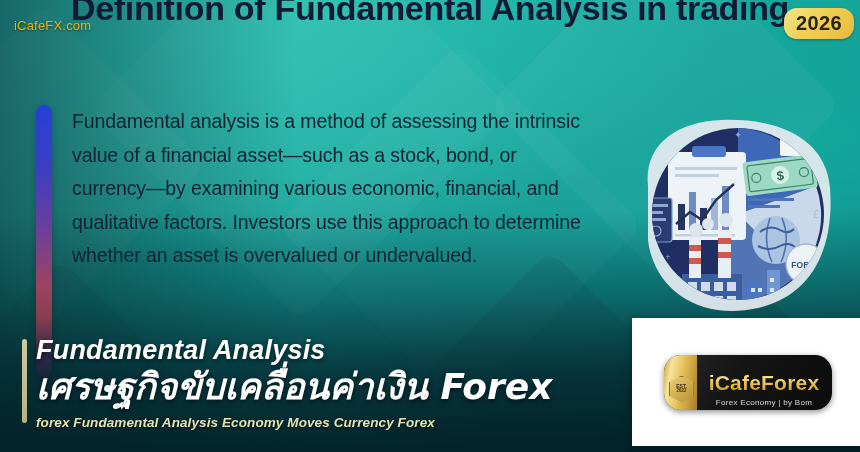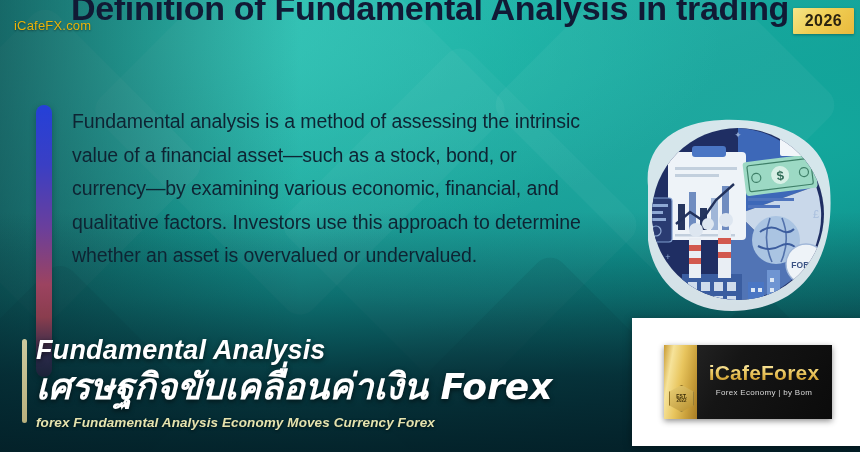--- a/index.html
+++ b/index.html
@@ -30,23 +30,23 @@
   .left-fade{position:absolute;left:0;top:0;bottom:0;width:300px;
     background:linear-gradient(to right,rgba(4,32,42,.55),rgba(4,32,42,0));}
 
   
   .watermark{position:absolute;left:14px;top:18px;z-index:40;
     font-size:13px;font-weight:normal;color:#eab308;letter-spacing:.2px;
     text-shadow:0 1px 2px rgba(0,0,0,.45);}
 
   
   .year-badge{position:absolute;right:6px;top:8px;z-index:40;
-    padding:4px 12px;border-radius:1px;
+    padding:4px 12px;border-radius:13px;
     background:linear-gradient(135deg,#f4e58a 0%,#f0cf55 45%,#e9b93c 100%);
-    color:#2b2410;font-size:16px;font-weight:bold;letter-spacing:.4px;
+    color:#2b2410;font-size:20px;font-weight:bold;letter-spacing:.4px;
     box-shadow:0 1px 3px rgba(0,0,0,.3);}
 
   
   .headline{position:absolute;left:60px;right:60px;top:-12px;z-index:20;
     text-align:center;color:#111a35;font-size:34px;line-height:1.18;
     font-weight:bold;letter-spacing:-.3px;}
 
   
   .para-wrap{position:absolute;left:36px;top:105px;width:545px;z-index:18;
     display:flex;gap:20px;}
@@ -66,21 +66,21 @@
     letter-spacing:.2px;text-shadow:0 2px 5px rgba(0,0,0,.6);}
   .ov-title .thai{display:block;font-family:"DejaVu Sans","Liberation Sans",sans-serif;
     font-size:36px;letter-spacing:0;}
   .ov-tags{margin-top:7px;color:#e6e3ae;font-size:13.5px;font-weight:bold;
     letter-spacing:.1px;text-shadow:0 1px 3px rgba(0,0,0,.6);}
 
   
   .logo-card{position:absolute;right:-4px;bottom:6px;width:232px;height:128px;z-index:50;
     background:#ffffff;box-shadow:0 2px 8px rgba(0,0,0,.35);
     display:flex;align-items:center;justify-content:center;}
-  .logo-inner{position:relative;width:168px;height:74px;border-radius:0;overflow:hidden;
+  .logo-inner{position:relative;width:168px;height:55px;border-radius:17px;overflow:hidden;
     background:linear-gradient(120deg,#2a2a2a 0%,#151515 40%,#0b0b0b 100%);
     box-shadow:0 2px 6px rgba(0,0,0,.45);}
   .logo-goldbar{position:absolute;left:0;top:0;bottom:0;width:33px;
     background:linear-gradient(100deg,#c99b33 0%,#f6e39a 22%,#e8c55e 48%,#caa13c 74%,#a87c24 100%);}
   .logo-hex{position:absolute;left:5px;bottom:7px;width:23px;height:25px;
     background:linear-gradient(135deg,#e9cf76,#b8902f);
     clip-path:polygon(50% 0%,100% 25%,100% 75%,50% 100%,0% 75%,0% 25%);
     display:flex;flex-direction:column;align-items:center;justify-content:center;
     border:1px solid rgba(90,65,10,.5);}
   .hex-est{font-size:5px;font-weight:bold;color:#3a2c06;line-height:1;}

